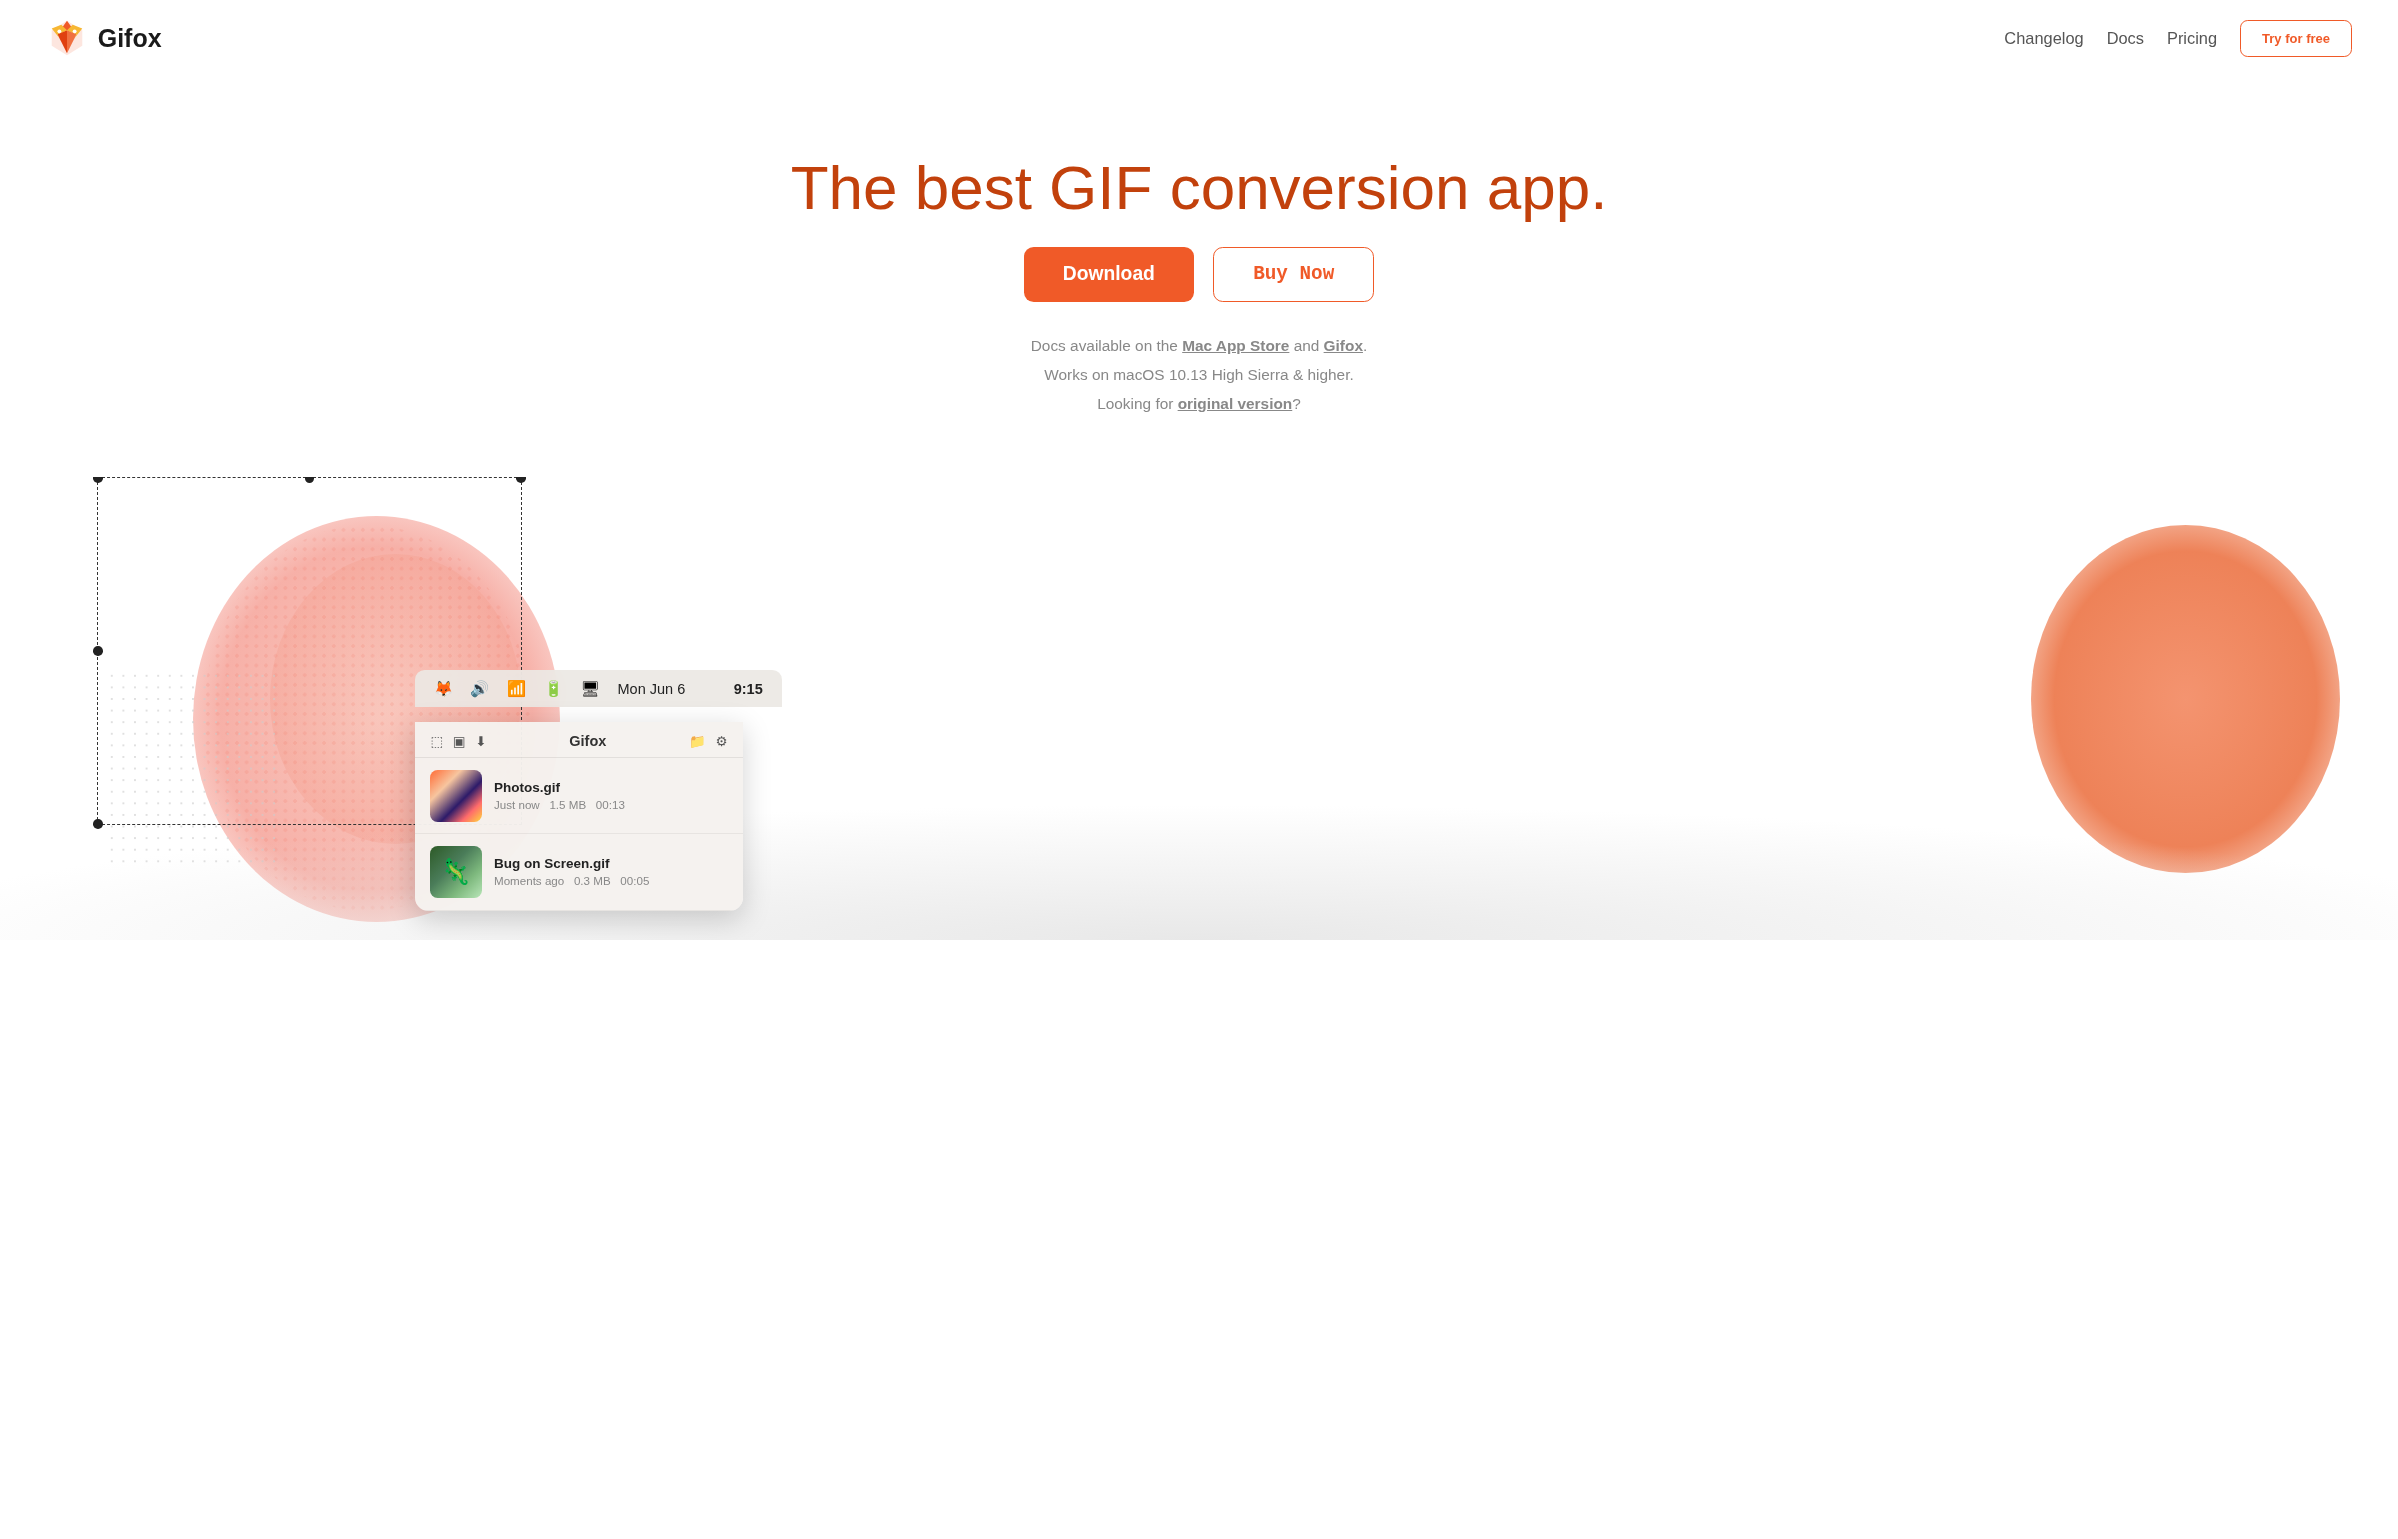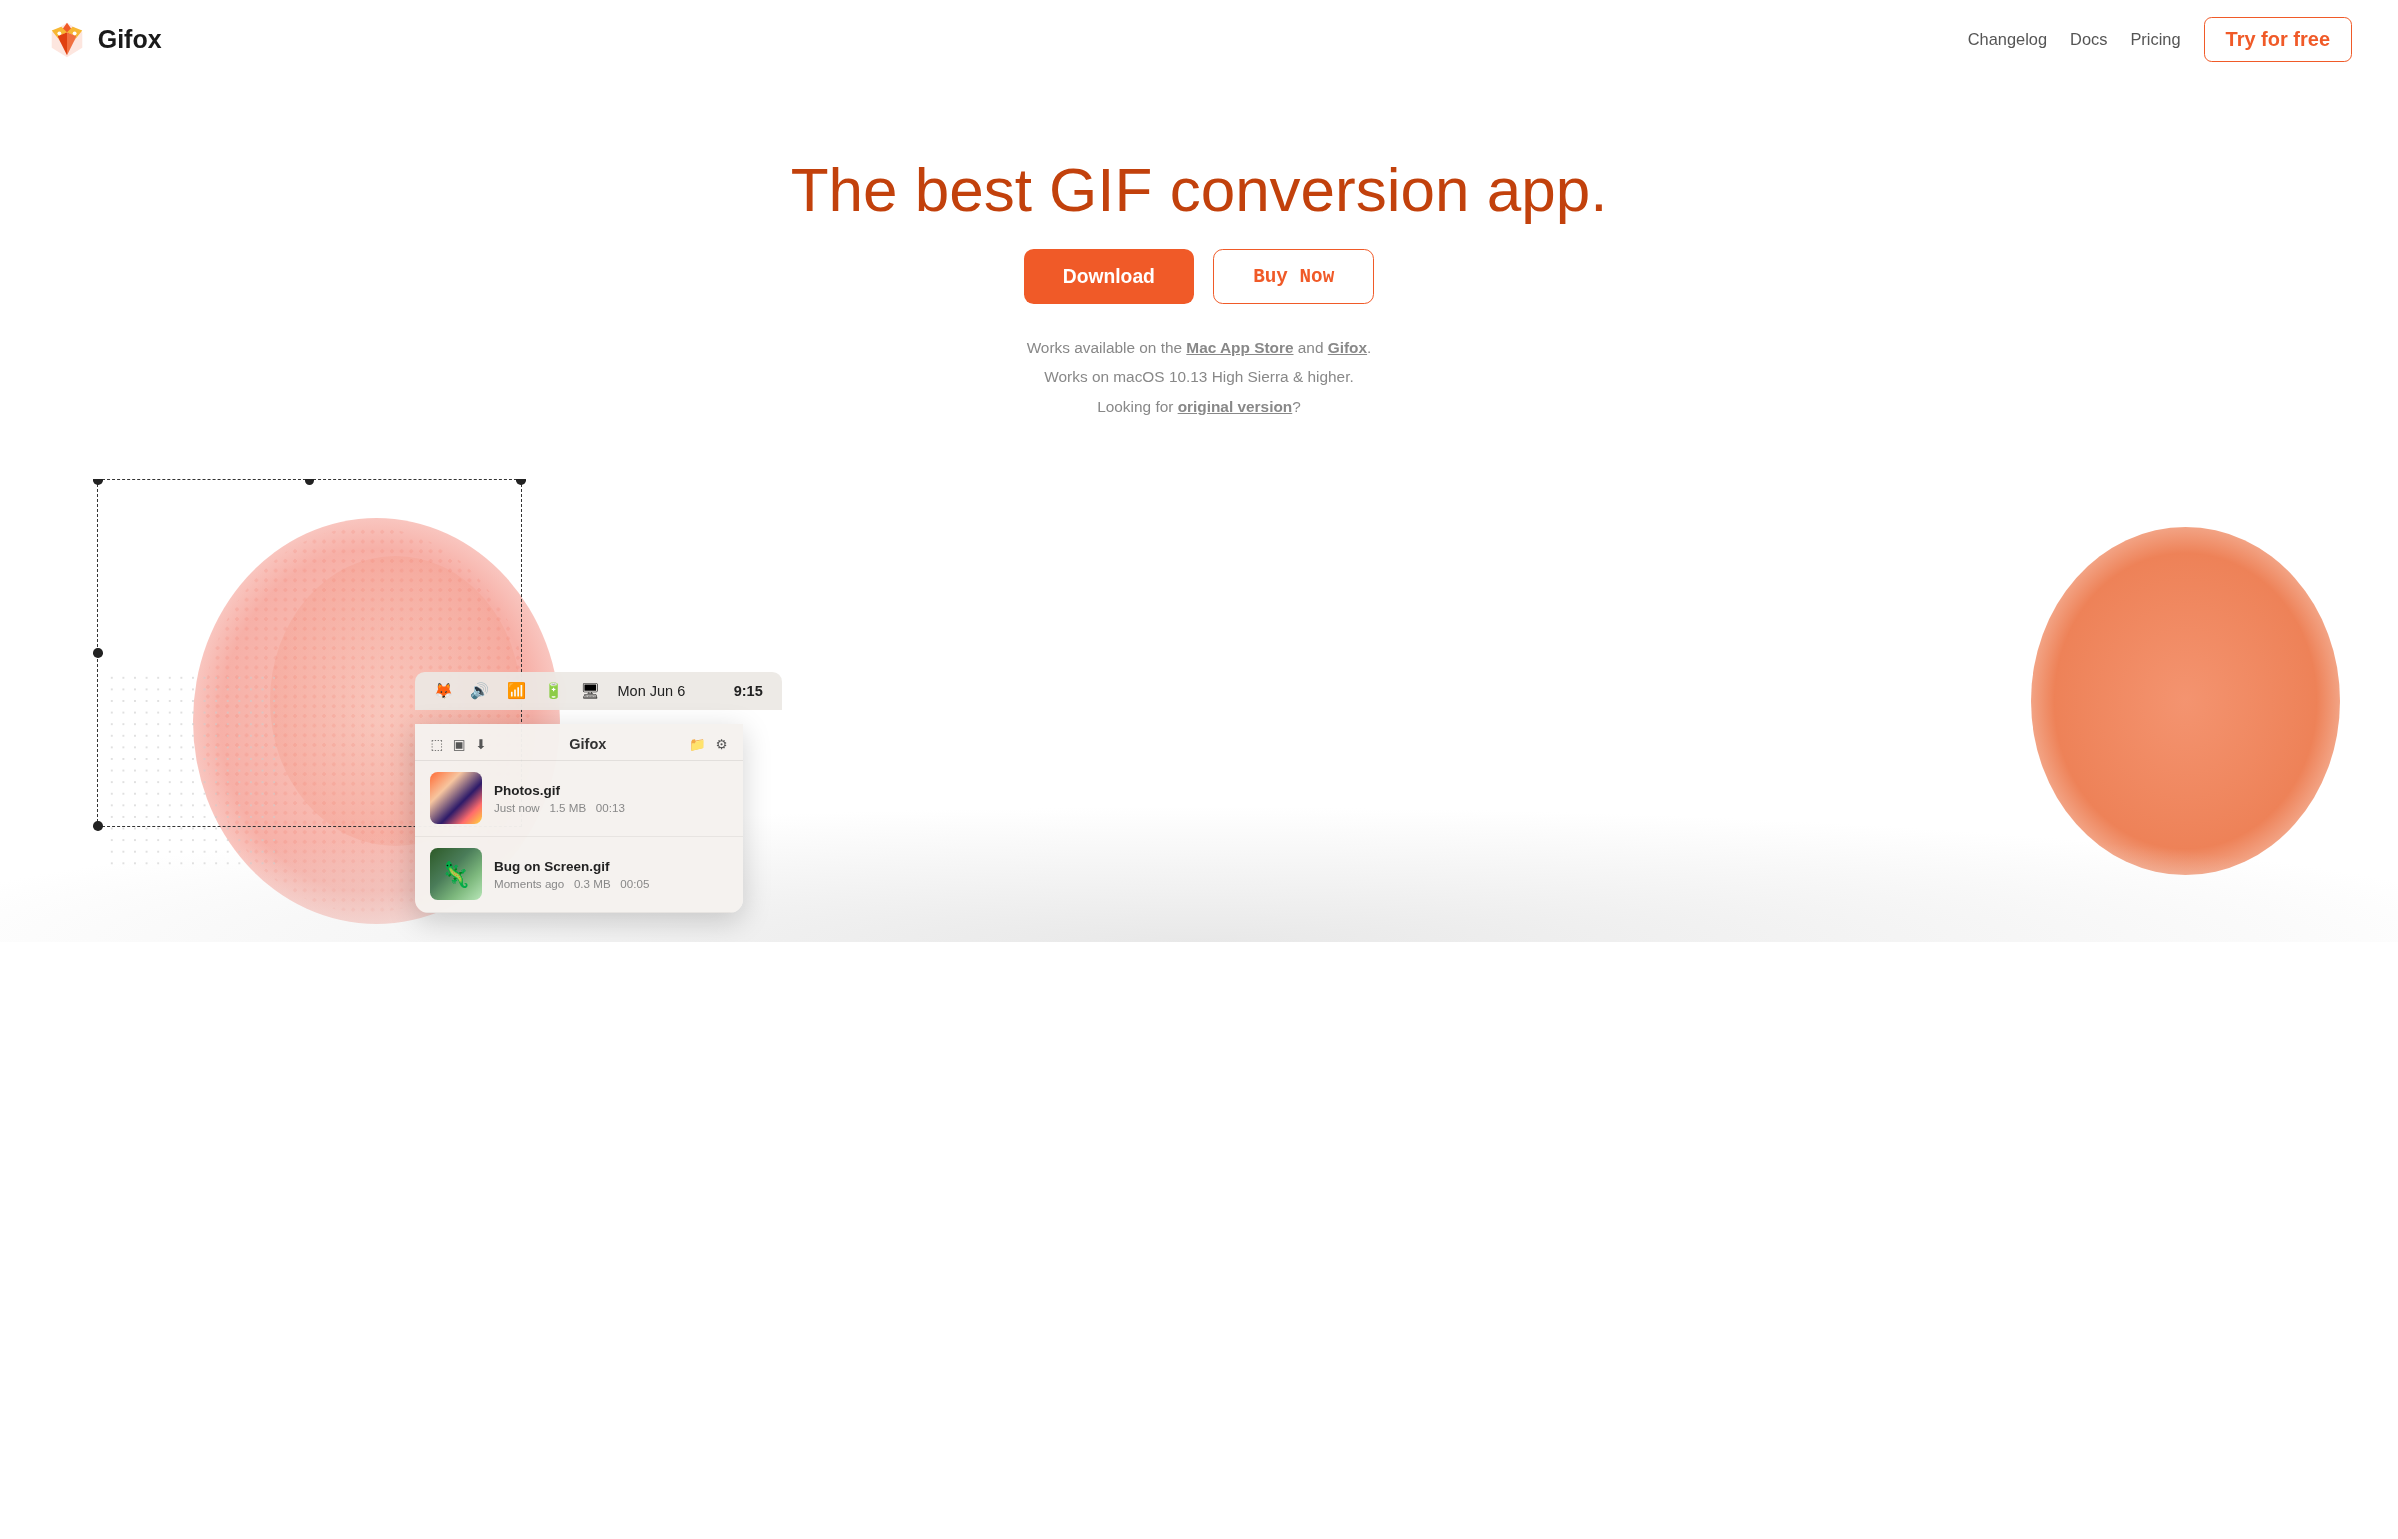--- a/index.html
+++ b/index.html
@@ -41,21 +41,21 @@
       color: #555;
       text-decoration: none;
       cursor: pointer;
     }
     .nav-try-btn {
       padding: 9.7px 21px;
       border: 1.9px solid #f05a28;
       border-radius: 7.7px;
       background: transparent;
       color: #f05a28;
-      font-size: 20px;
+      font-size: 13px;
       font-weight: 600;
       cursor: pointer;
     }
 
     
     .hero {
       text-align: center;
       padding: 77px 19.3px 39px;
     }
     .hero-title {
@@ -334,21 +334,21 @@
   </div>
 </nav>
 
 <section class="hero">
   <h1 class="hero-title">The best GIF conversion app.</h1>
   <div class="hero-buttons">
     <button class="btn-download">Download</button>
     <button class="btn-buynow">Buy Now</button>
   </div>
   <p class="hero-sub">
-    <span>Works available on the </span><a href="#">Mac App Store</a><span> and </span><a href="#">Gifox</a><span>.</span><br>
+    <span>Docs available on the </span><a href="#">Mac App Store</a><span> and </span><a href="#">Gifox</a><span>.</span><br>
     <span>Works on macOS 10.13 High Sierra &amp; higher.</span><br>
     <span>Looking for </span><a href="#">original version</a><span>?</span>
   </p>
 </section>
 
 <div class="demo-area">
 
   <div class="blob-pink-large"></div>
   <div class="blob-pink-medium"></div>
   <div class="halftone-overlay"></div>

